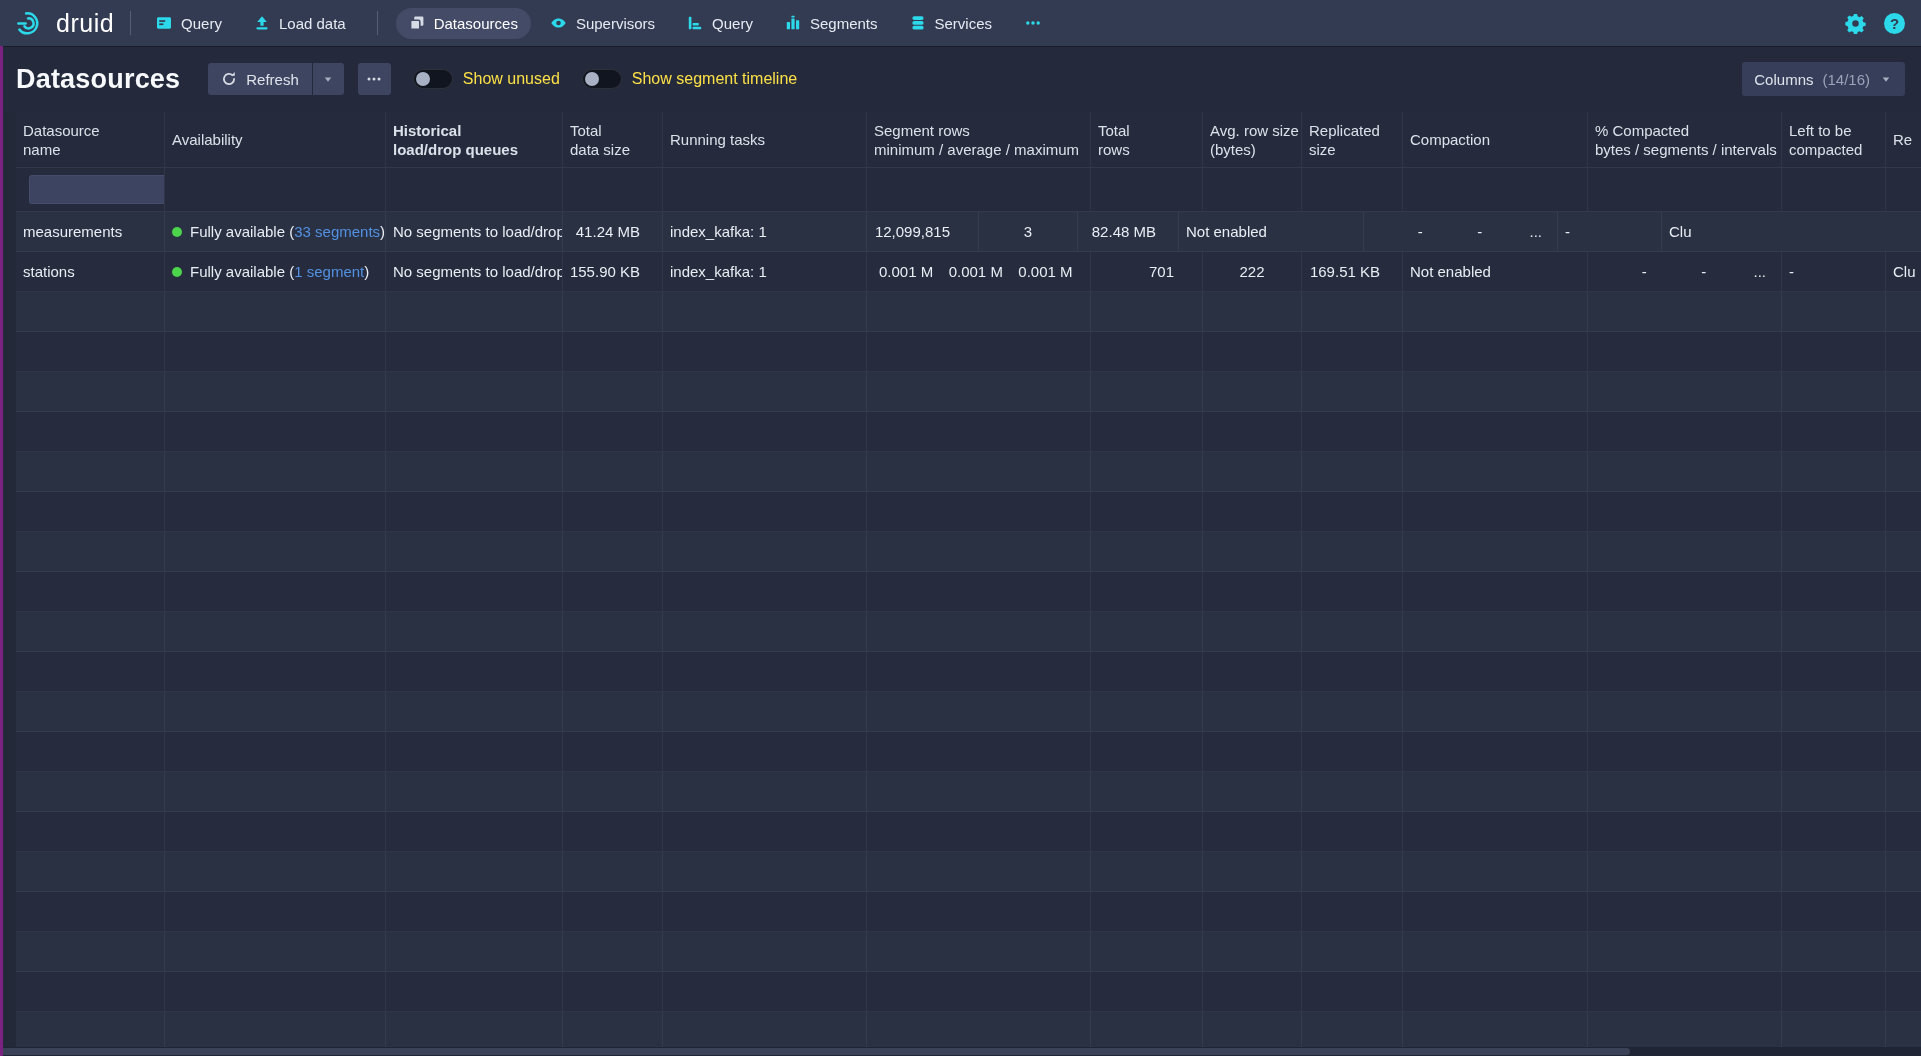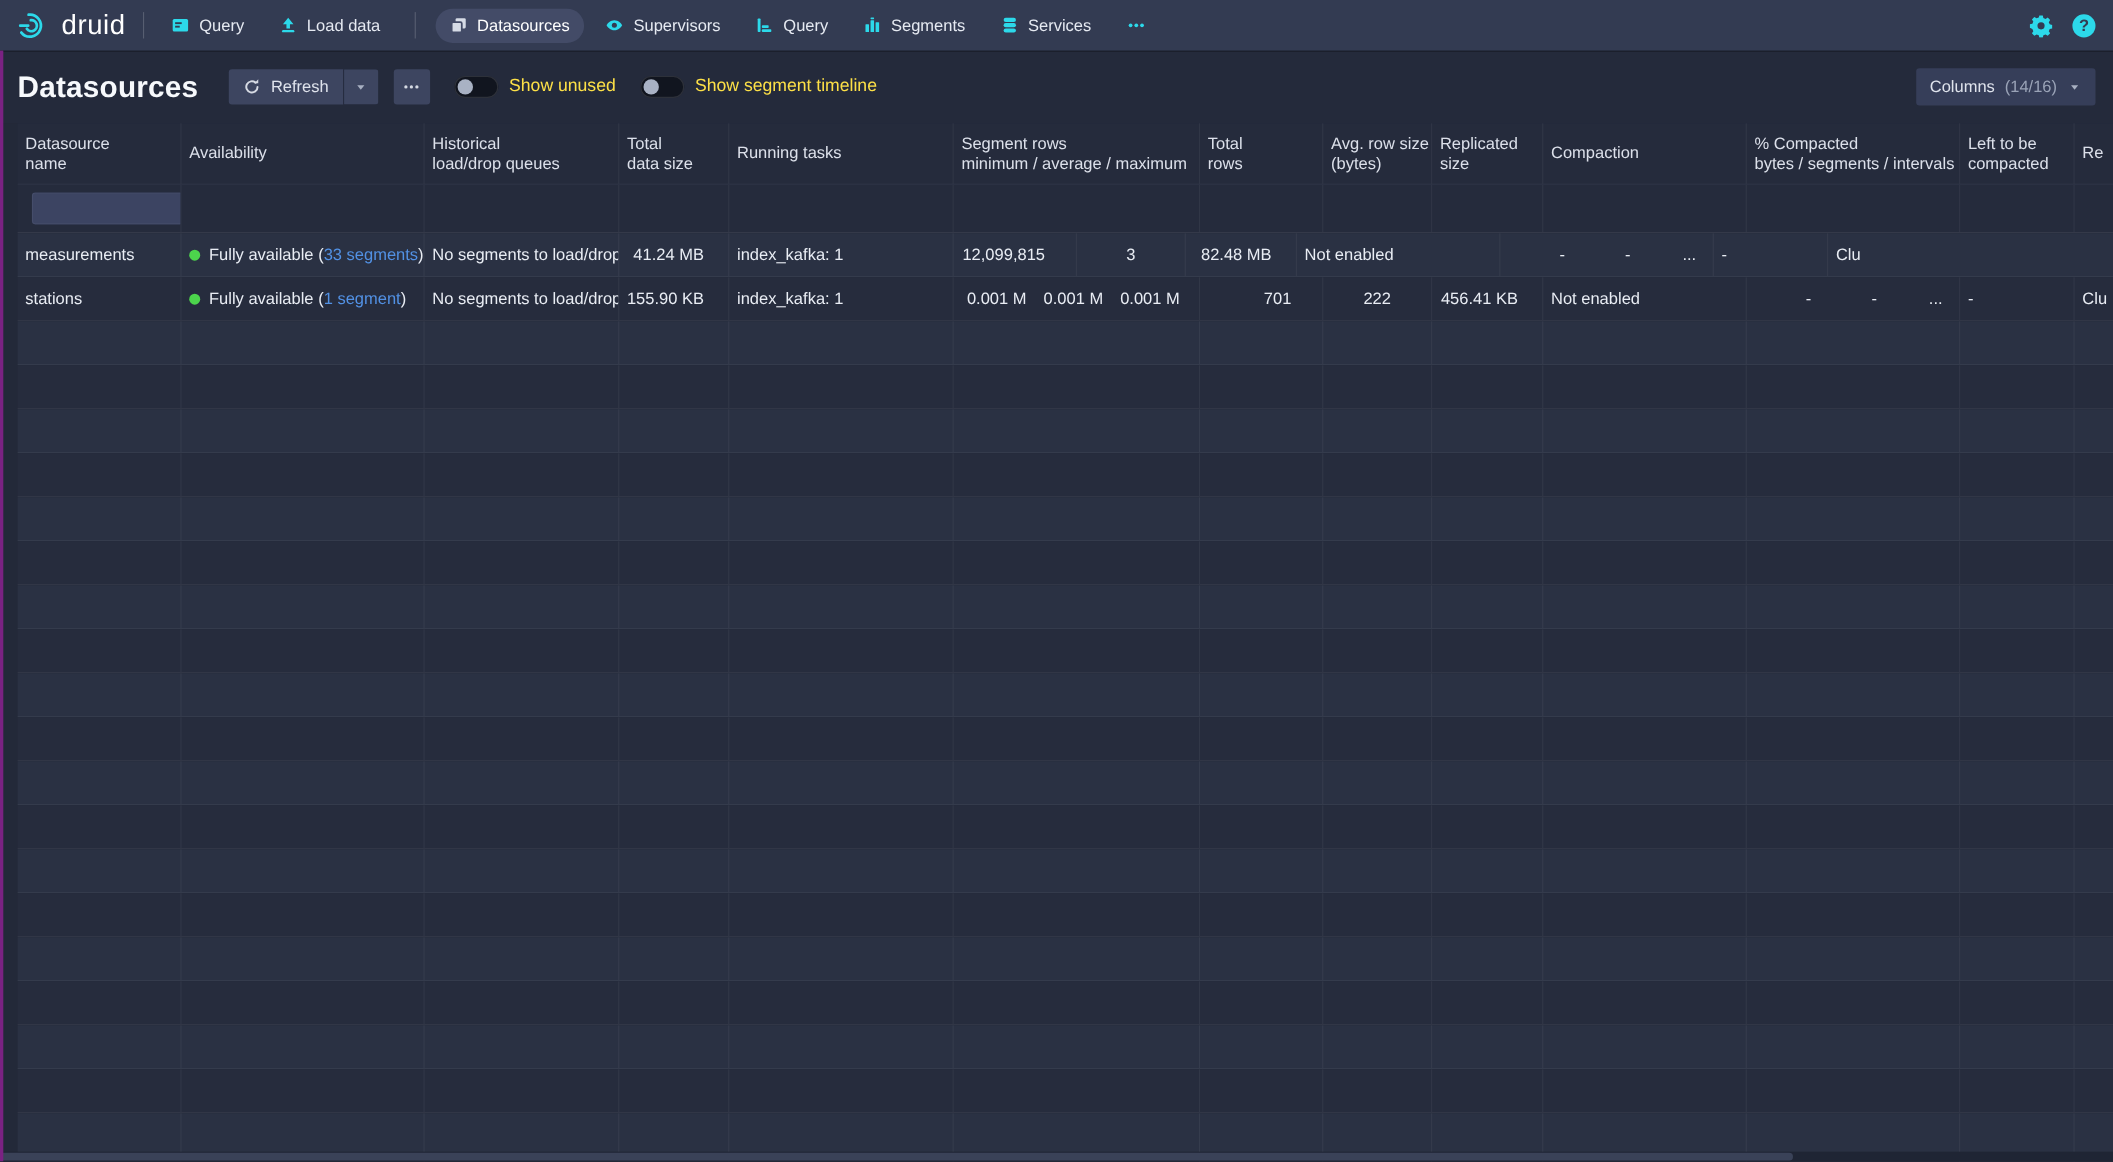--- a/index.html
+++ b/index.html
@@ -247,21 +247,21 @@
 
 <div class="table-wrap">
   <div class="tr header-row">
       <div class="th col-name" style="width: 149px;">
         <div>Datasource</div>
         <div>name</div>
       </div>
       <div class="th col-availability" style="width: 221px;">
         <div>Availability</div>
       </div>
-      <div class="th col-queues" style="width: 177px;">
+      <div class="th col-queues" style="width: 177px; font-weight: bold;">
         <div>Historical</div>
         <div>load/drop queues</div>
       </div>
       <div class="th col-total_data_size" style="width: 100px;">
         <div>Total</div>
         <div>data size</div>
       </div>
       <div class="th col-running_tasks" style="width: 204px;">
         <div>Running tasks</div>
       </div>
@@ -352,21 +352,21 @@
         <div class="td col-running_tasks" style="width: 204px;">index_kafka: 1</div>
         <div class="td col-segment_rows" style="width: 224px;">
           <div class="triple t-left">
             <span>0.001 M</span>
             <span>0.001 M</span>
             <span>0.001 M</span>
           </div>
         </div>
         <div class="td col-total_rows al-right" style="width: 112px;">701</div>
         <div class="td col-avg_row_size al-center" style="width: 99px;">222</div>
-        <div class="td col-replicated_size al-right" style="width: 101px;">456.41 KB</div>
+        <div class="td col-replicated_size al-right" style="width: 101px;">169.51 KB</div>
         <div class="td col-compaction" style="width: 185px;">Not enabled</div>
         <div class="td col-pct_compacted" style="width: 194px;">
           <div class="triple t-right">
             <span>-</span>
             <span>-</span>
             <span>...</span>
           </div>
         </div>
         <div class="td col-left_to_compact" style="width: 104px;">-</div>
         <div class="td col-retention" style="width: 300px;">Clu</div>

